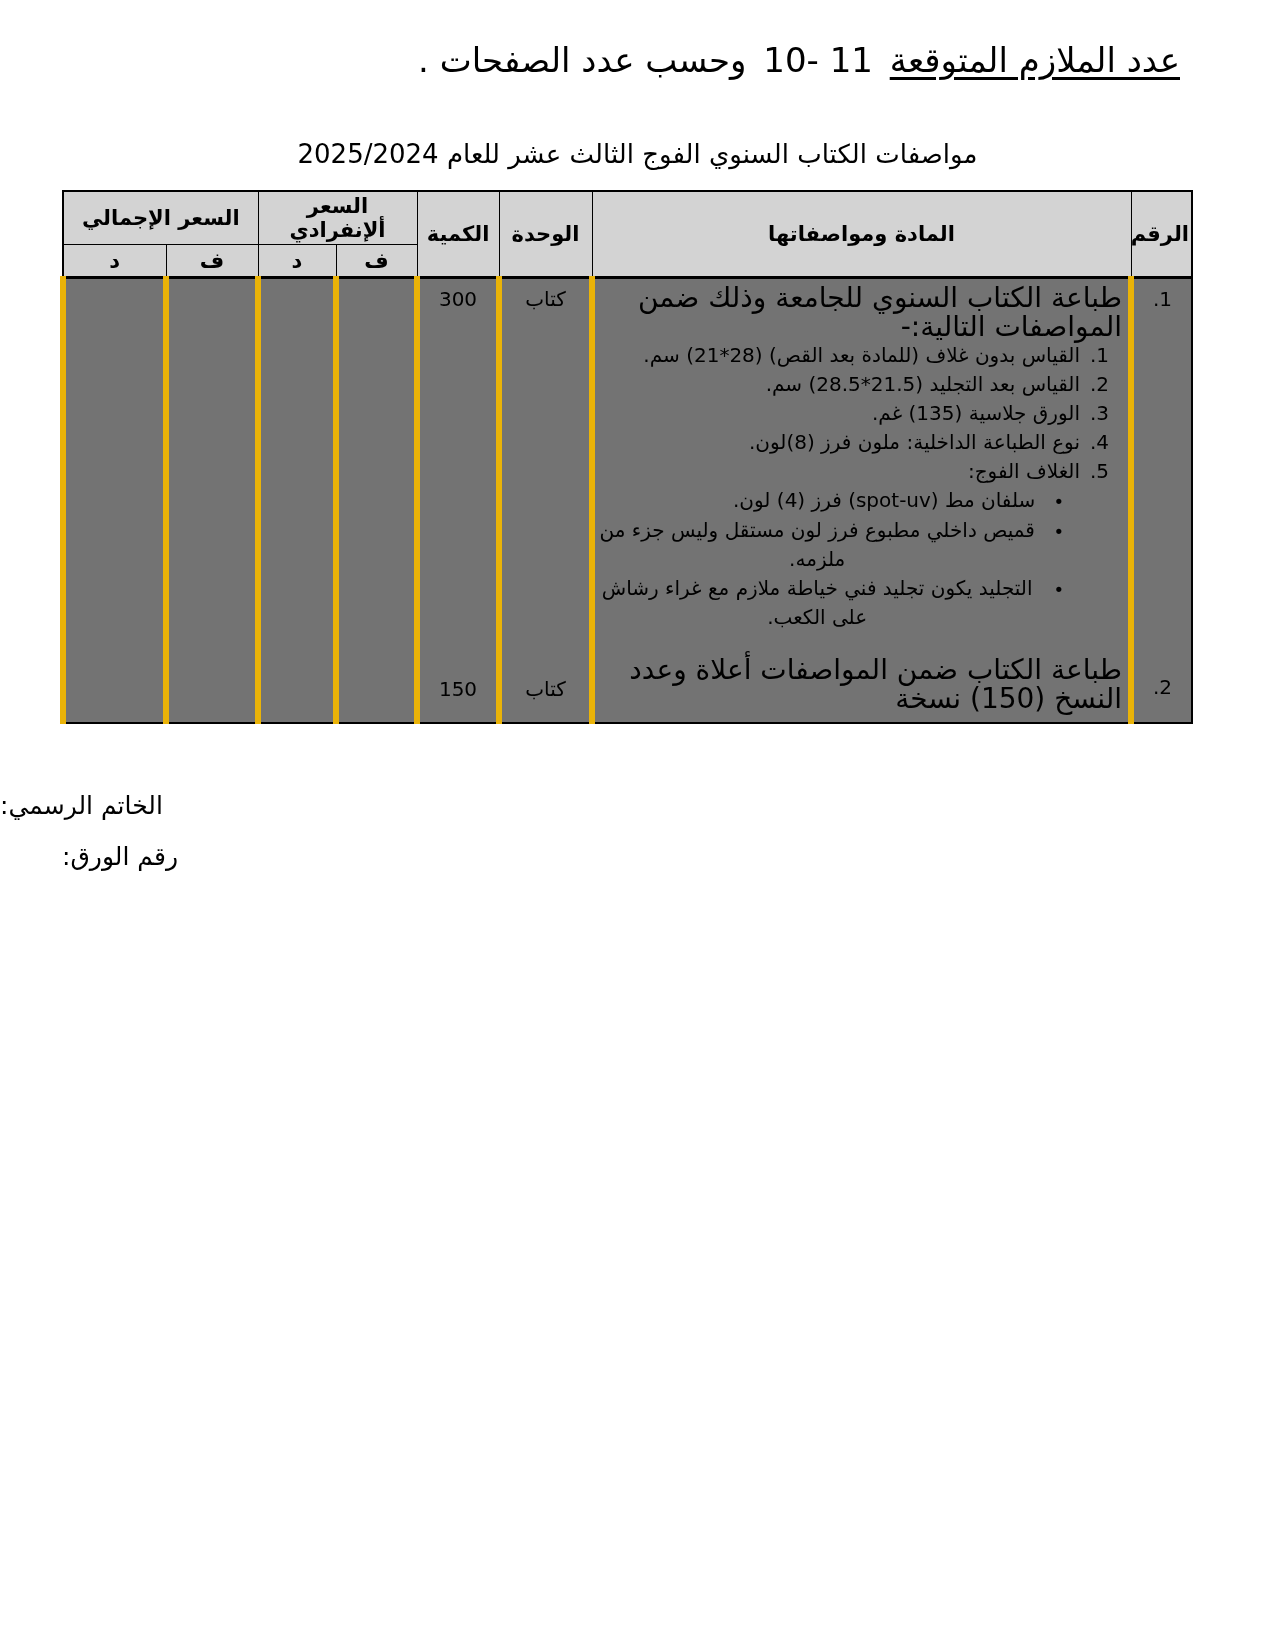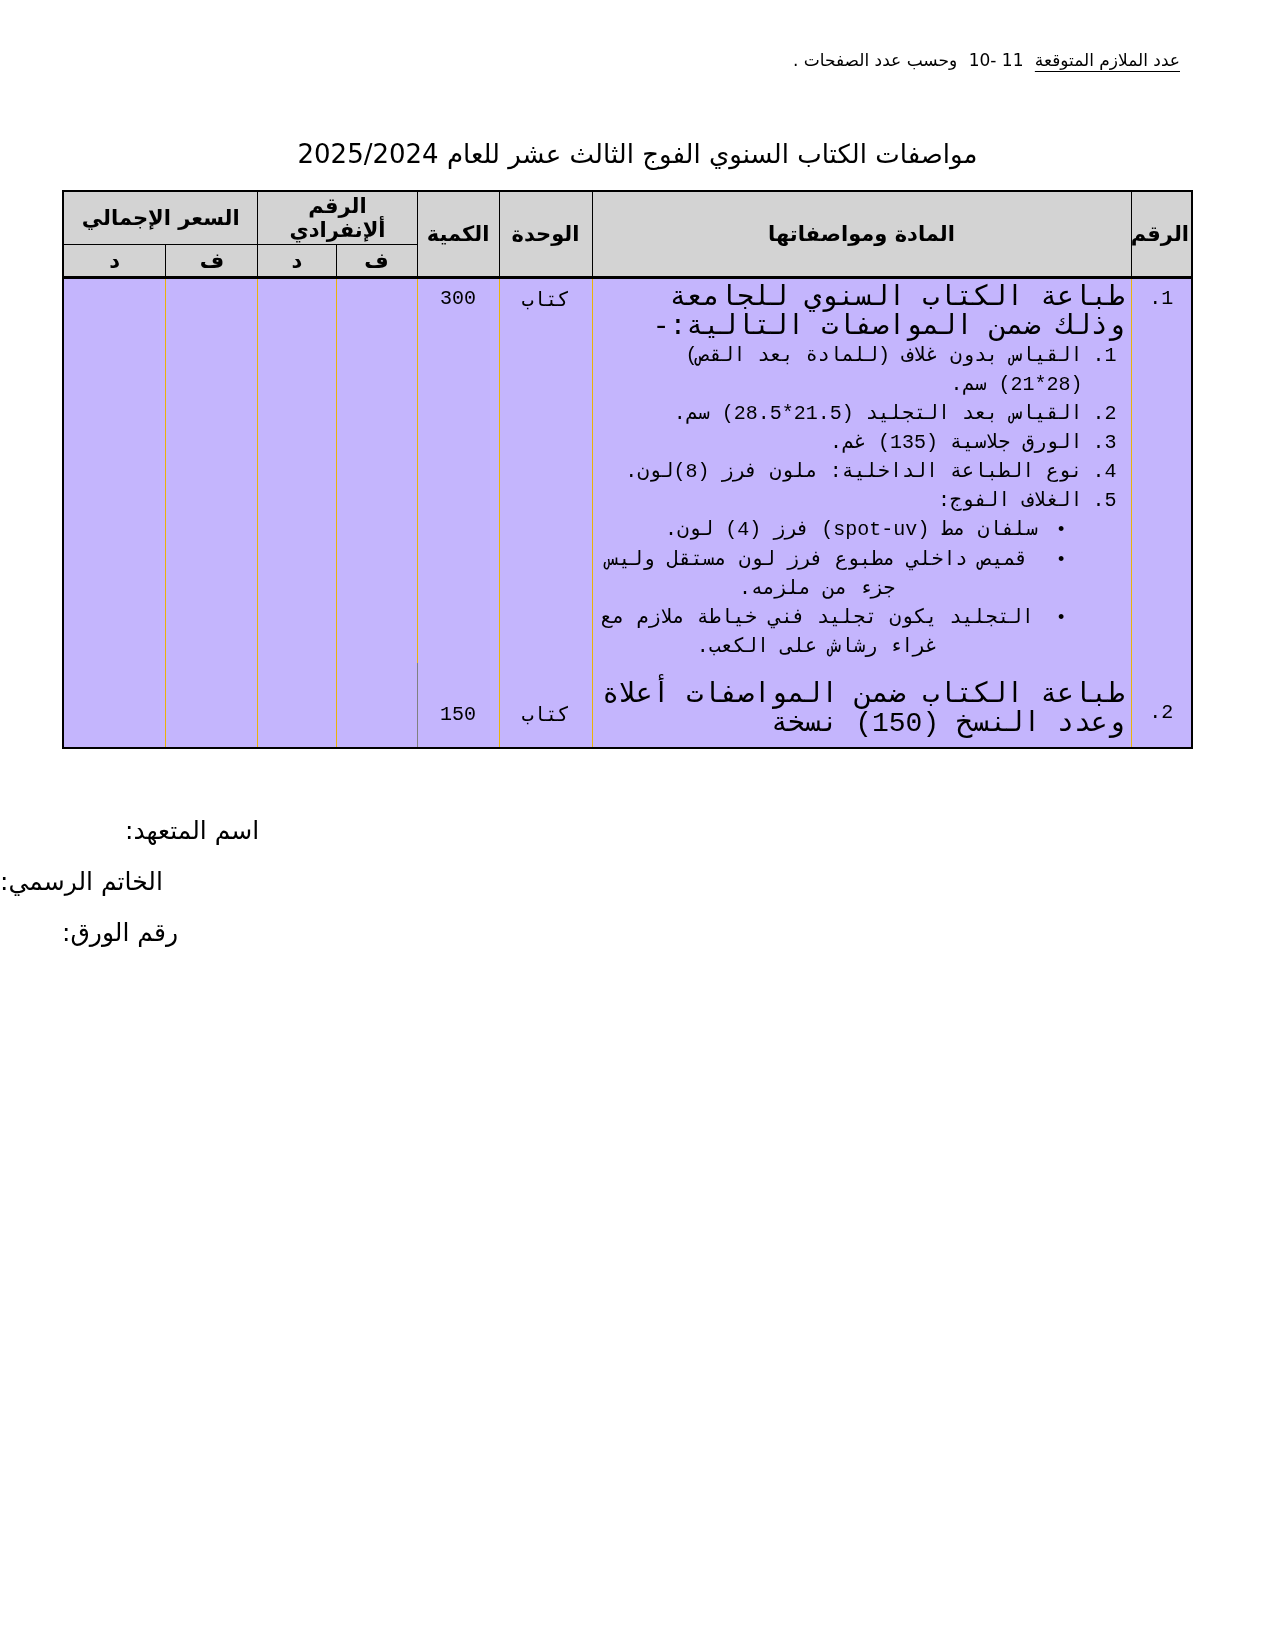--- a/index.html
+++ b/index.html
@@ -6,21 +6,21 @@
   html,body { background:#ffffff; }
   body {
     width:1275px; height:1650px;
     font-family:"DejaVu Sans", sans-serif;
     color:#000; direction:rtl; position:relative; overflow:hidden;
   }
   
   .intro-line {
     margin-top:42px; margin-left:95px;
     text-align:left; direction:rtl;
-    font-size:17px; line-height:36px;
+    font-size:34px; line-height:36px;
     padding-left:0; padding-right:95px; text-align:right;
   }
   .intro-line { text-align:right; padding-right:0; margin-right:95px; }
   .underlined { text-decoration:underline; text-underline-offset:5px; }
   .num-range { padding:0 6px; }
   
   .doc-title {
     margin-top:56px; text-align:center;
     font-size:26px; line-height:40px;
   }
@@ -32,23 +32,23 @@
   }
   .spec-table th {
     background:#d3d3d3; border:1px solid #000;
     font-size:21px; font-weight:bold; text-align:center; vertical-align:middle;
     padding:2px;
   }
   .spec-table thead tr.main-hdr th { height:52px; }
   .spec-table thead tr.sub-hdr th { height:33px; }
   .spec-table thead { border-bottom:3px solid #000; }
   .spec-table tbody td {
-    border-left:1px solid #eab308; border-right:1px solid #808080;
+    border-left:6px solid #eab308; border-right:1px solid #808080;
     border-top:none; border-bottom:none;
-    font-size:20px; vertical-align:top; background:#c4b5fd;font-family:Liberation Mono, monospace;
+    font-size:20px; vertical-align:top; background:#737373;
   }
   tr.body-row-1 { height:360px; }
   tr.body-row-2 { height:85px; }
   td.cell-number { text-align:center; padding-top:8px; font-size:21px; }
   tr.body-row-2 td.cell-number { vertical-align:middle; padding-top:14px; }
   td.cell-unit, td.cell-qty { text-align:center; padding-top:8px; font-size:21px; }
   tr.body-row-2 td.cell-unit, tr.body-row-2 td.cell-qty { vertical-align:middle; padding-top:18px; }
   td.cell-material { padding:4px 6px 2px 4px; }
   tr.body-row-2 td.cell-material { vertical-align:middle; padding-top:10px; }
   .m-intro { font-size:28px; line-height:29px; text-align:right; }
@@ -88,21 +88,21 @@
       <col style="width:78px">
       <col style="width:92px">
       <col style="width:103px">
   </colgroup>
   <thead>
     <tr class="main-hdr">
       <th rowspan="2">الرقم</th>
       <th rowspan="2">المادة ومواصفاتها</th>
       <th rowspan="2">الوحدة</th>
       <th rowspan="2">الكمية</th>
-      <th colspan="2">الرقم ألإنفرادي</th>
+      <th colspan="2">السعر ألإنفرادي</th>
       <th colspan="2">السعر الإجمالي</th>
     </tr>
     <tr class="sub-hdr">
       <th>ف</th>
       <th>د</th>
       <th>ف</th>
       <th>د</th>
     </tr>
   </thead>
   <tbody>
@@ -160,21 +160,18 @@
         <div class="m-intro">طباعة الكتاب ضمن المواصفات أعلاة وعدد النسخ (150) نسخة</div>
       </td>
       <td class="cell-unit">كتاب</td>
       <td class="cell-qty">150</td>
     </tr>
   </tbody>
 </table>
 
 <div class="signature-block">
   <div class="sigline">
-    <span class="s1">اسم المتعهد:</span>
-  </div>
-  <div class="sigline">
     <span class="s3">الخاتم الرسمي:</span>
   </div>
   <div class="sigline">
     <span class="s4">رقم الورق:</span>
   </div>
 </div>
 
 </body></html>

